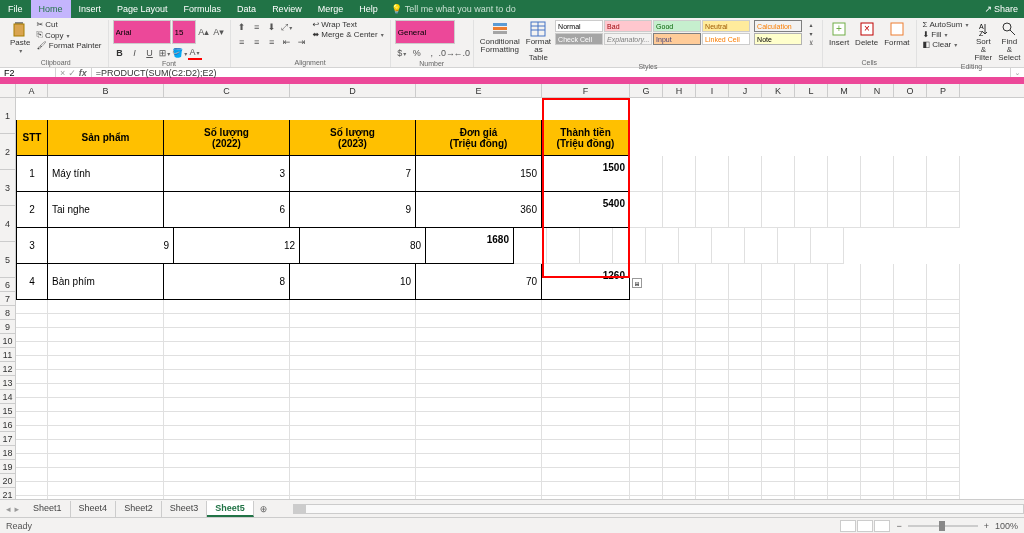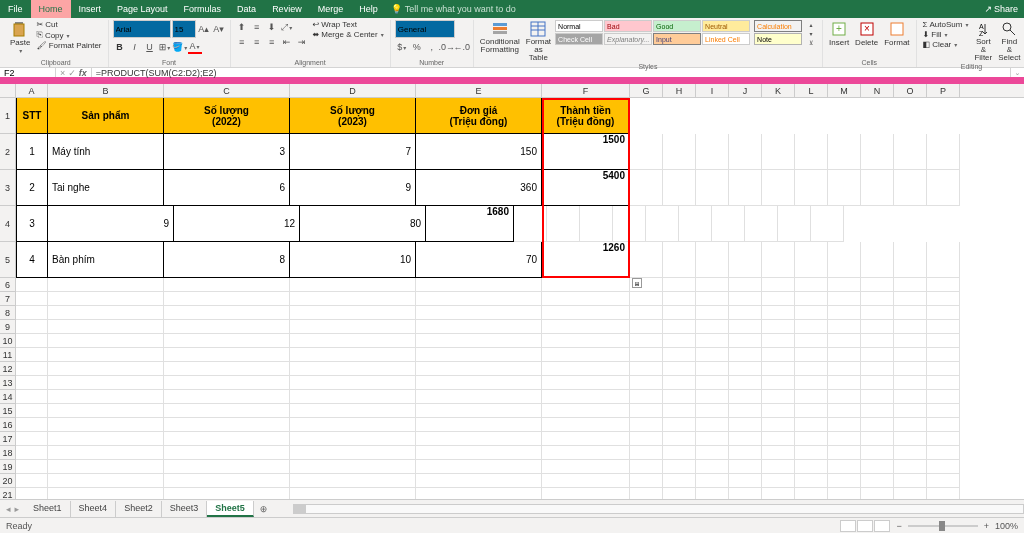--- a/index.html
+++ b/index.html
@@ -2,38 +2,38 @@
 <html><head>
 <meta charset="utf-8">
 <style>
 * { margin: 0; padding: 0; box-sizing: border-box; font-family: 'Segoe UI', Arial, sans-serif; }
 body { background: #fff; overflow: hidden; width: 1024px; height: 533px; position: relative; }
 
 
 .titlebar { height: 18px; background: #217346; display: flex; align-items: center; }
 .tabs-row { display: flex; height: 18px; align-items: stretch; background: #217346; flex: 1; }
 .tab { padding: 0 8px; font-size: 9px; color: #fff; display: flex; align-items: center; cursor: pointer; }
-.tab.active { background: #fca5a5; color: #217346; }
+.tab.active { background: #c4b5fd; color: #217346; }
 .tab.file { background: #217346; color: #fff; font-weight: 400; }
 .tell-me { color: #c8e0d2; font-size: 9px; display: flex; align-items: center; margin-left: 6px; }
 .tell-me-icon { width: 10px; height: 10px; margin-right: 3px; display: inline-flex; align-items: center; justify-content: center; }
 .titlebar-right { margin-left: auto; display: flex; align-items: center; padding-right: 6px; gap: 4px; }
 .share-btn { color: #fff; font-size: 9px; display: flex; align-items: center; gap: 2px; }
 
 
 .ribbon { height: 50px; background: #f3f2f1; border-bottom: 1px solid #d4d4d4; display: flex; padding: 2px 4px 0; }
 .ribbon-group { border-right: 1px solid #e1e1e1; padding: 0 4px; display: flex; flex-direction: column; }
 .ribbon-group-label { font-size: 7px; color: #666; text-align: center; margin-top: auto; padding-bottom: 1px; }
 .ribbon-content { display: flex; flex: 1; gap: 2px; align-items: flex-start; }
 .ribbon-btn-lg { display: flex; flex-direction: column; align-items: center; font-size: 8px; color: #333; padding: 1px 2px; cursor: pointer; }
 .ribbon-btn-lg .icon { width: 16px; height: 16px; margin-bottom: 1px; }
 .ribbon-col { display: flex; flex-direction: column; gap: 1px; }
 .ribbon-btn-sm { display: flex; align-items: center; font-size: 8px; color: #333; padding: 0 2px; cursor: pointer; gap: 2px; white-space: nowrap; }
 .font-row { display: flex; gap: 1px; align-items: center; }
-.font-select { font-size: 8px; border: 1px solid #ccc; height: 18px; padding: 0 2px; background: #0369a1; }
+.font-select { font-size: 8px; border: 1px solid #ccc; height: 24px; padding: 0 2px; background: #ec4899; }
 .font-name { width: 58px; }
 .font-size { width: 24px; }
 .icon-btn { width: 14px; height: 14px; display: flex; align-items: center; justify-content: center; font-size: 9px; cursor: pointer; color: #555; }
 .icon-btn.bold { font-weight: bold; color: #333; }
 .icon-btn.italic { font-style: italic; }
 .icon-btn.underline { text-decoration: underline; }
 .dd-arrow { font-size: 6px; color: #666; margin-left: 1px; }
 .styles-gallery { display: grid; grid-template-columns: repeat(4, 48px); grid-template-rows: 12px 12px; gap: 1px; margin-right: 2px; }
 .style-cell { font-size: 7px; border: 1px solid #ccc; display: flex; align-items: center; padding: 0 2px; overflow: hidden; }
 .style-normal { background: #fff; }
@@ -61,27 +61,27 @@
 .corner { width: 16px; border-right: 1px solid #ccc; background: #f3f2f1; }
 .col-h { border-right: 1px solid #ccc; font-size: 9px; color: #333; text-align: center; display: flex; align-items: center; justify-content: center; background: #f3f2f1; }
 .grid-body { display: flex; }
 .row-headers { width: 16px; background: #f3f2f1; border-right: 1px solid #ccc; }
 .row-h { height: 36px; border-bottom: 1px solid #ccc; font-size: 9px; color: #333; display: flex; align-items: center; justify-content: center; }
 .row-h.short { height: 14px; }
 .cells { position: relative; }
 .data-row { display: flex; }
 .cell { border-right: 1px solid #d4d4d4; border-bottom: 1px solid #d4d4d4; height: 36px; font-size: 10px; display: flex; align-items: center; padding: 0 4px; }
 .cell.short { height: 14px; }
-.cell.hdr { background: #ffc000; font-weight: bold; justify-content: center; text-align: center; color: #000; border-right: 1px solid #000; border-bottom: 1px solid #000; }
+.cell.hdr { background: #ffc000; font-weight: bold; justify-content: center; text-align: center; color: #000; border-right: 1px solid #000; border-bottom: 1px solid #000; margin-top: 22px; }
 .cell.hdr.first { border-left: 1px solid #000; }
 .cell.tbl { border-right: 1px solid #000; border-bottom: 1px solid #000; background: #fff; }
 .cell.tbl.first { border-left: 1px solid #000; }
 .cell.tbl.center { justify-content: center; }
 .cell.tbl.right { justify-content: flex-end; }
-.cell.tbl.bottom-right { align-items: flex-start; justify-content: flex-end; padding-bottom: 12px; }
+.cell.tbl.bottom-right { align-items: center; justify-content: flex-end; padding-bottom: 12px; }
 .cell.blank { border-right: 1px solid #e0e0e0; border-bottom: 1px solid #e0e0e0; }
 .red-box { position: absolute; border: 2px solid #ff0000; pointer-events: none; }
 .autofill-handle { position: absolute; width: 10px; height: 10px; border: 1px solid #999; background: #fff; font-size: 6px; display: flex; align-items: center; justify-content: center; }
 
 
 .sheet-bar { height: 18px; border-top: 1px solid #ccc; display: flex; align-items: center; background: #f3f2f1; font-size: 9px; }
 .sheet-nav { padding: 0 6px; color: #999; display: flex; gap: 4px; }
 .sheet-tab { padding: 2px 8px; border-right: 1px solid #ccc; cursor: pointer; color: #444; background: #f3f2f1; }
 .sheet-tab.active { background: #fff; border-bottom: 2px solid #217346; color: #217346; font-weight: 600; }
 .sheet-add { padding: 0 6px; color: #666; cursor: pointer; }

